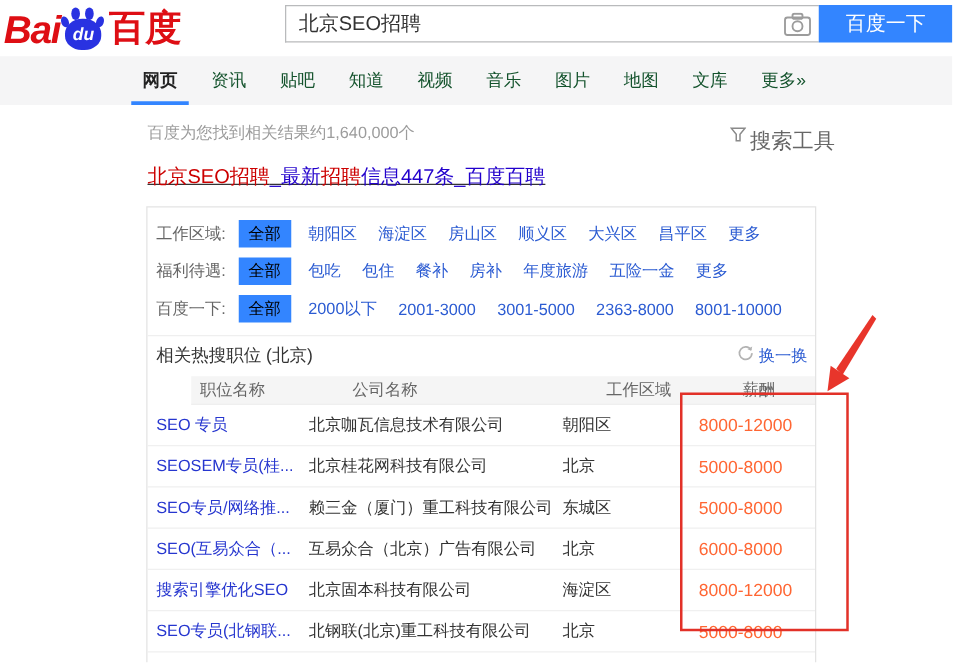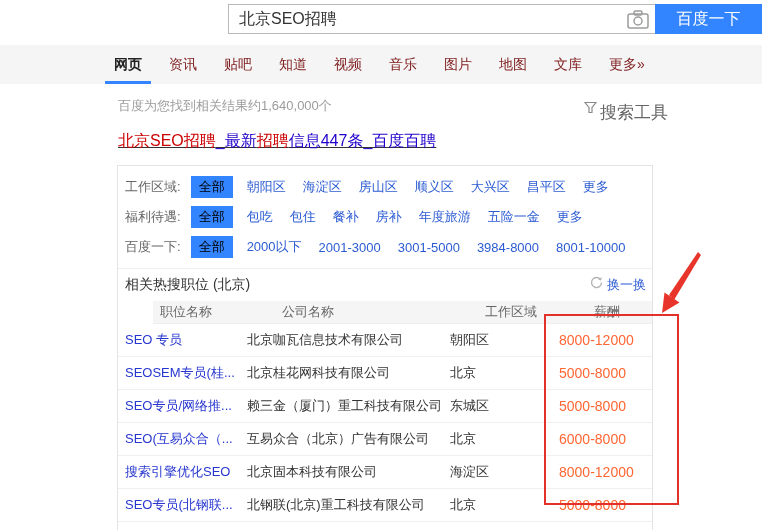--- a/index.html
+++ b/index.html
@@ -30,21 +30,21 @@
   .camera-btn { position:absolute; left:627px; top:8px; width:24px; height:22px; cursor:pointer; background:none; border:none; }
   .search-btn {
     position:absolute; left:655px; top:4px; width:107px; height:30px;
     background:var(--accent-blue); color:#fff; border:none; font-size:16px;
     font-family:"Liberation Sans", sans-serif; cursor:pointer;
   }
 
   
   .nav { position:absolute; left:0; top:45px; width:762px; height:39px; background:var(--nav-bg); }
   .nav-tabs { position:absolute; left:114px; top:0; height:100%; display:flex; }
-  .tab { position:relative; height:100%; display:flex; align-items:center; margin-right:27px; font-size:14px; color:#7f1d1d; cursor:pointer; white-space:nowrap; }
+  .tab { position:relative; height:100%; display:flex; align-items:center; margin-right:27px; font-size:14px; color:#14532d; cursor:pointer; white-space:nowrap; }
   .tab.active { color:#222; font-weight:bold; }
   .tab-underline { position:absolute; left:-9px; right:-9px; bottom:0; height:3px; background:var(--accent-blue); }
 
   
   .meta { position:absolute; left:118px; top:97px; font-size:13px; color:#9c9c9c; }
   .tools { position:absolute; left:584px; top:101px; display:flex; align-items:flex-start; gap:3px; font-size:17px; color:#666; cursor:pointer; }
 
   
   .result-title { position:absolute; left:118px; top:131px; font-size:16px; cursor:pointer; text-decoration:underline; }
   .seg-red  { color:var(--highlight-red); }
@@ -73,20 +73,32 @@
   
   .annot-box { position:absolute; left:544px; top:314px; width:135px; height:191px; border:2px solid var(--annotation-red); pointer-events:none; }
   .annot-arrow { position:absolute; left:0; top:0; pointer-events:none; }
   svg.icon { display:block; }
 </style>
 </head>
 <body>
 
 <div id="page">
 
+  <div class="logo">
+    <span class="logo-bai">Bai</span>
+    <span class="paw">
+      <i class="toe1"></i>
+        <i class="toe2"></i>
+        <i class="toe3"></i>
+        <i class="toe4"></i>
+        <i class="pad"></i>
+      <span class="paw-du">du</span>
+    </span>
+    <span class="logo-cn">百度</span>
+  </div>
 
   <input class="search-input" type="text" value="北京SEO招聘" style="">
   <button class="camera-btn" title="">
     <svg class="icon" width="22" height="19" viewBox="0 0 22 19">
       <rect x="1" y="4" width="20" height="14" rx="2" fill="none" stroke="#9c9c9c" stroke-width="1.5"></rect>
       <rect x="7" y="1" width="8" height="4" rx="1.5" fill="none" stroke="#9c9c9c" stroke-width="1.5"></rect>
       <circle cx="11" cy="11" r="4" fill="none" stroke="#9c9c9c" stroke-width="1.5"></circle>
     </svg>
   </button>
   <button class="search-btn">百度一下</button>
@@ -163,21 +175,21 @@
         <span class="opt">年度旅游</span>
         <span class="opt">五险一金</span>
         <span class="opt">更多</span>
       </div>
       <div class="filter-row">
         <span class="filter-label">百度一下:</span>
         <span class="chip">全部</span>
         <span class="opt">2000以下</span>
         <span class="opt">2001-3000</span>
         <span class="opt">3001-5000</span>
-        <span class="opt">3984-8000</span>
+        <span class="opt">2363-8000</span>
         <span class="opt">8001-10000</span>
       </div>
     </div>
 
     <div class="divider"></div>
 
     <div class="hot-header">
       <span class="hot-title">相关热搜职位 (北京)</span>
       <span class="refresh">
         <svg class="icon" width="13" height="13" viewBox="0 0 13 13">

